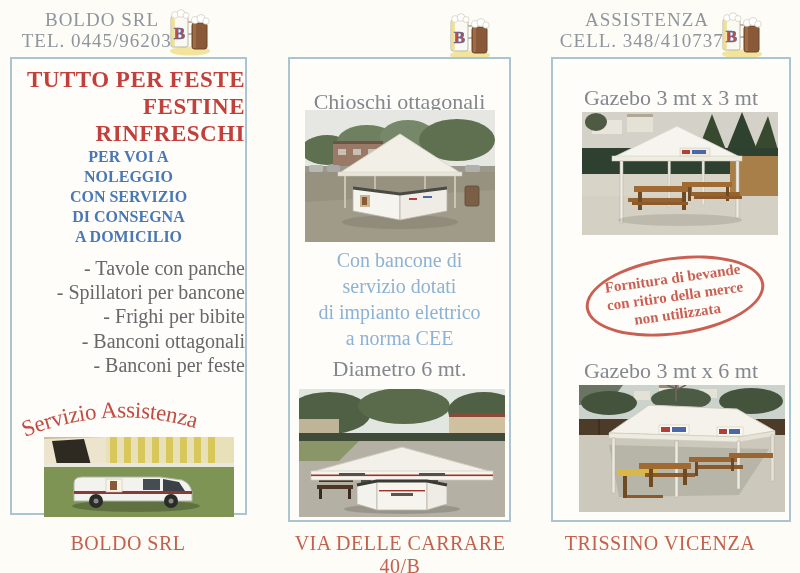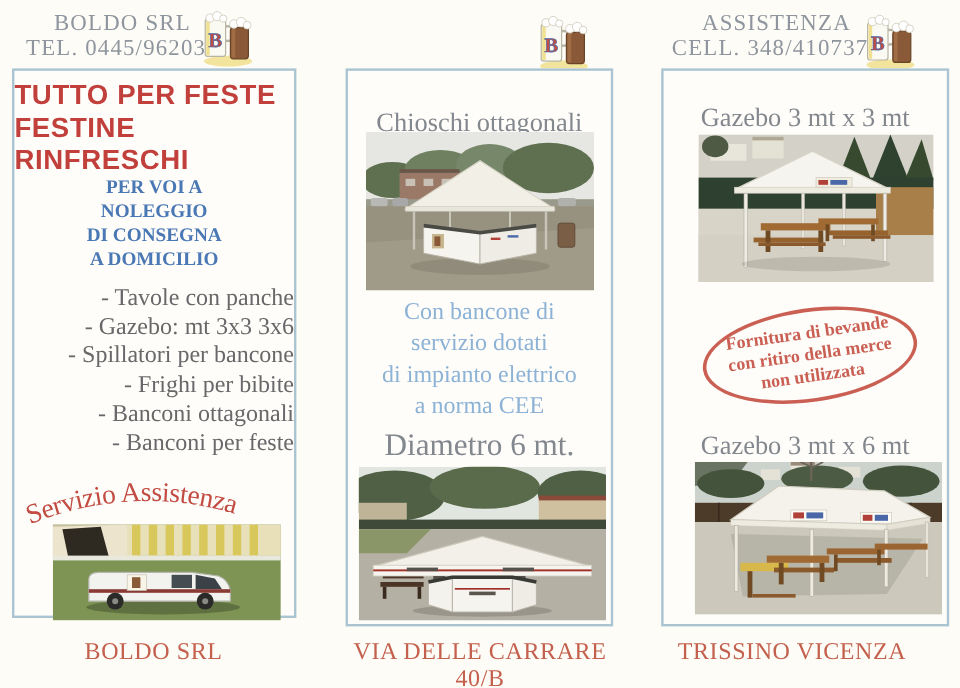--- a/index.html
+++ b/index.html
@@ -17,22 +17,22 @@
   .logo-left { left:168px; top:6px; }
   .logo-mid { left:448px; top:10px; }
   .logo-right { left:720px; top:9px; }
 
   .panel { position:absolute; top:57px; border:2px solid var(--panel_border,#aac4d2);
            background:#fefdf9; }
   .panel-left  { left:10px;  width:237px; height:458px; }
   .panel-mid   { left:288px; width:223px; height:465px; }
   .panel-right { left:551px; width:240px; height:465px; }
 
-  .headline { margin-top:7px; text-align:left; color:var(--title_red,#c2403c);
-              font-family:Liberation Sans, sans-serif; font-weight:bold;
+  .headline { margin-top:7px; text-align:right; color:var(--title_red,#c2403c);
+              font-family:Liberation Serif, serif; font-weight:bold;
               font-size:23px; line-height:27px; letter-spacing:0.5px; }
   .subtitle { text-align:center; color:var(--subtitle_blue,#4a78b4);
               font-weight:bold; font-size:16px; line-height:20px; }
   .rent-list { margin-top:9px; padding-left:7px; color:var(--list_gray,#68686a);
                font-size:20px; line-height:24.2px;text-align:right; }
   .arc-svg { position:absolute; left:5px; top:336px; overflow:visible; }
   .arc-text { fill:var(--arc_red,#c24b42); font-family:"Liberation Serif",serif;
               font-size:23px; letter-spacing:-0.3px; }
 
   .photo { position:absolute; display:block; }
@@ -41,21 +41,21 @@
   .kiosk-photo-bottom { left:9px; top:330px; }
   .gazebo33-photo { left:29px; top:53px; }
   .gazebo36-photo { left:26px; top:326px; }
 
   .panel-title { position:absolute; width:100%; text-align:center;
                  color:var(--mid_title_gray,#83878e); font-size:22px; }
   .mid-title { top:30px;font-family:Liberation Serif, serif; }
   .body-blue { position:absolute; top:188px; width:100%; text-align:center;
                color:var(--body_light_blue,#8cb2d6); font-size:20px; line-height:26px; }
   .mid-note { position:absolute; top:297px; width:100%; text-align:center;
-              color:var(--mid_title_gray,#83878e); font-size:26px; }
+              color:var(--mid_title_gray,#83878e); font-size:22px; }
 
   .right-title-top { top:26px; }
   .right-title-bottom { top:299px; }
   .badge { position:absolute; left:32px; top:198px; width:180px; height:78px;
            border:3px solid var(--badge_red,#ca5f53); border-radius:50%;
            transform:rotate(-8deg); display:flex; flex-direction:column;
            justify-content:center; text-align:center;
            color:var(--badge_red,#ca5f53); font-weight:bold; font-size:15px;
            line-height:18px; }
 
@@ -109,26 +109,26 @@
 
 <div class="panel panel-left">
   <div class="headline">
     <div>TUTTO PER FESTE</div>
     <div>FESTINE</div>
     <div>RINFRESCHI</div>
   </div>
   <div class="subtitle">
     <div>PER VOI A</div>
     <div>NOLEGGIO</div>
+    <div>CON SERVIZIO</div>
     <div>DI CONSEGNA</div>
     <div>A DOMICILIO</div>
   </div>
   <div class="rent-list">
     <div>- Tavole con panche</div>
-    <div>- Gazebo: mt 3x3 3x6</div>
     <div>- Spillatori per bancone</div>
     <div>- Frighi per bibite</div>
     <div>- Banconi ottagonali</div>
     <div>- Banconi per feste</div>
   </div>
   <svg class="arc-svg" width="226" height="54">
     <defs>
         <path id="arcpath" d="M 8 42 Q 113 0 218 48" fill="none"></path>
       </defs>
     <text class="arc-text"><textPath href="#arcpath">Servizio Assistenza</textPath></text>

